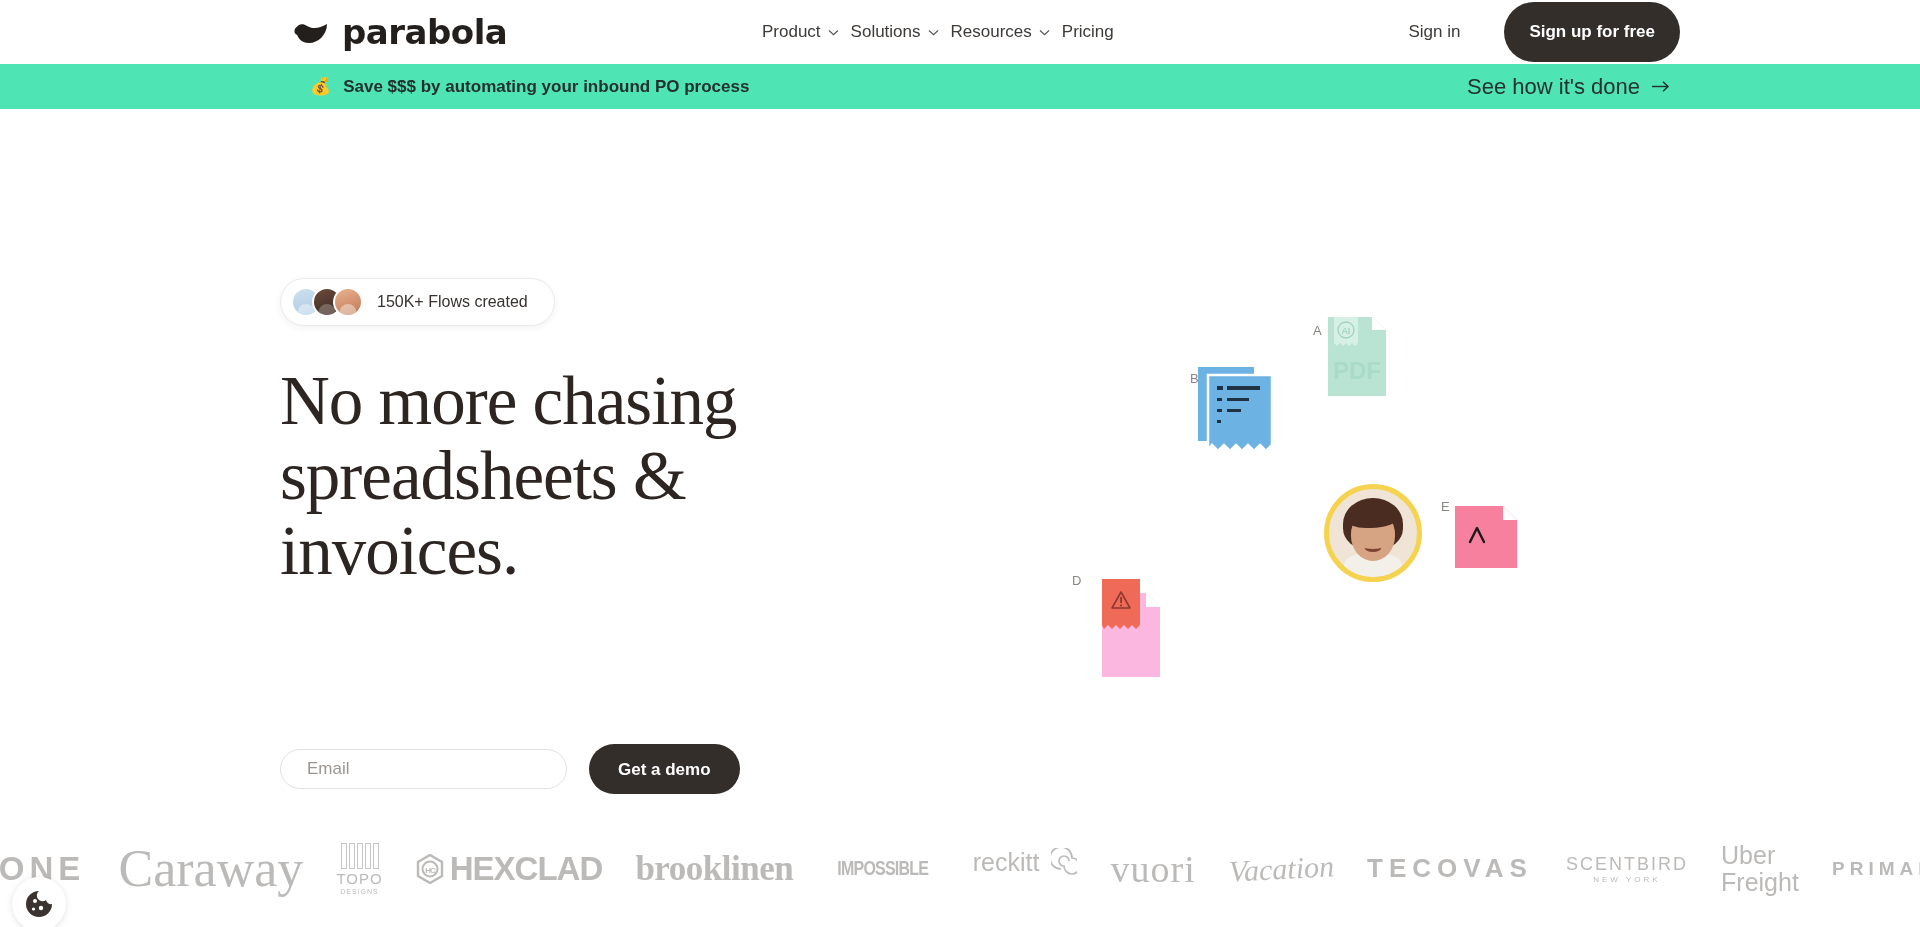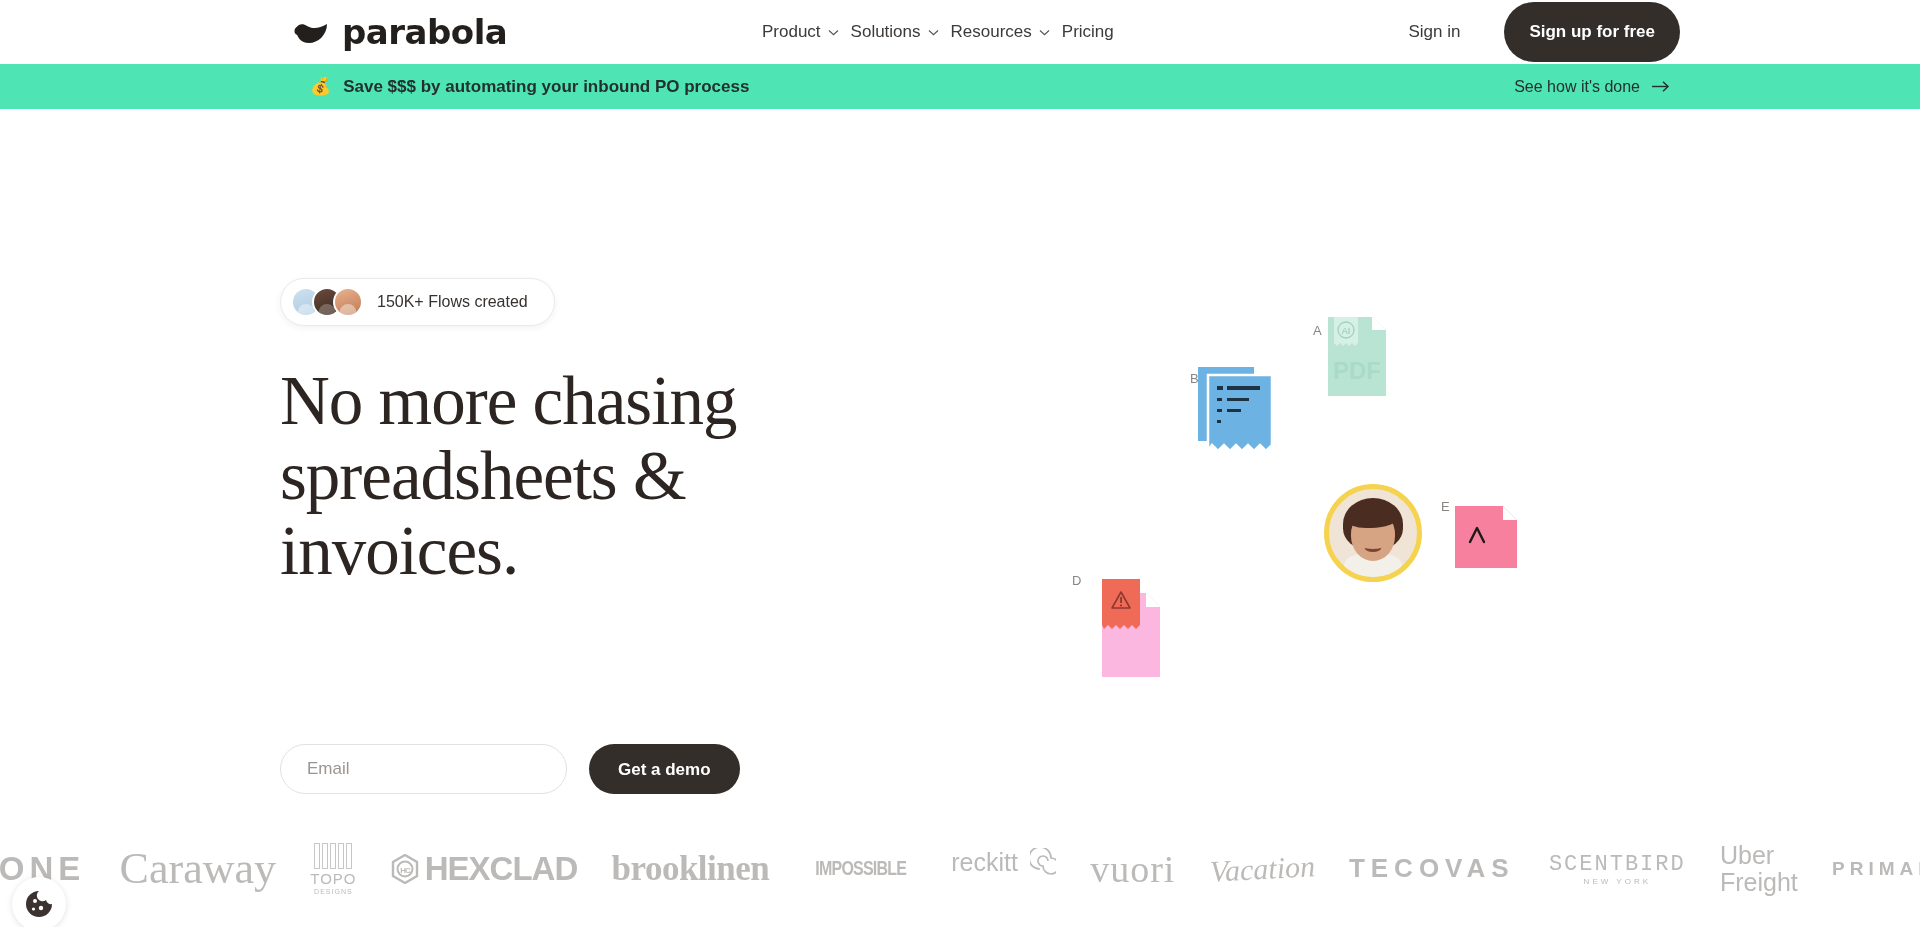--- a/index.html
+++ b/index.html
@@ -103,21 +103,21 @@
   }
   .banner-right {
     position: absolute;
     right: 250px;
     display: flex;
     align-items: center;
     gap: 11px;
     cursor: pointer;
   }
   .banner-cta {
-    font-size: 16px;
+    font-size: 22px;
     color: #23302c;
     white-space: nowrap;
   }
   .arrow-r { width: 19px; height: 13px; display:block; }
 
   
   .hero {
     position: relative;
     height: 746px;
     background: #ffffff;
@@ -180,21 +180,21 @@
   .form-row {
     position: absolute;
     left: 280px;
     top: 635px;
     display: flex;
     align-items: center;
     gap: 22px;
   }
   .email-input {
     width: 287px;
-    height: 50px;
+    height: 40px;
     border: 1px solid #e4e1de;
     border-radius: 999px;
     padding: 0 26px;
     font-size: 17px;
     color: #37322f;
     outline: none;
     background: #fff;
     font-family: "Liberation Sans", sans-serif;
   }
   .email-input::placeholder { color: #9b9592; }
@@ -293,35 +293,35 @@
     overflow: hidden;
   }
   .logo-item {
     flex: 0 0 auto;
     color: #bcbab8;
     white-space: nowrap;
     user-select: none;
     text-align: center;
   }
   .l-hone { margin-left: -30px; font-size: 33px; font-weight: bold; letter-spacing: 5px; font-family: "Liberation Sans", sans-serif; }
-  .l-caraway { font-size: 44px; font-family: "Liberation Serif", serif; letter-spacing: 0px; font-weight: normal; }
+  .l-caraway { font-size: 52px; font-family: "Liberation Serif", serif; letter-spacing: 0px; font-weight: normal; }
   .l-topo { display:flex; flex-direction:column; align-items:center; gap:1px; }
   .l-topo-bars { display:flex; gap:2px; }
   .l-topo-bars span { display:block; width:6px; height:26px; border:1px solid #c8c6c4; }
   .l-topo-t { font-size: 15px; letter-spacing:1px; font-family: "Liberation Sans", sans-serif; }
   .l-topo-s { font-size: 7px; letter-spacing:1px; }
   .l-hexclad { display:flex; align-items:center; gap:6px; font-size: 33px; font-weight: bold; letter-spacing: -1px; font-family:"Liberation Sans",sans-serif; }
   .l-brooklinen { font-size: 35px; font-weight: bold; font-family: "Liberation Serif", serif; letter-spacing:-0.5px; }
   .l-impossible { font-size: 20px; font-weight: bold; letter-spacing: -1px; transform: scaleX(0.8); font-family:"Liberation Sans",sans-serif; }
   .l-reckitt { display:flex; align-items:flex-start; gap:12px; font-size: 25px; font-family:"Liberation Sans",sans-serif; }
   .l-vuori { font-size: 38px; font-family: "Liberation Serif", serif; letter-spacing: 1px; }
   .l-vacation { font-size: 30px; font-family: "Liberation Serif", serif; font-style: italic; transform: rotate(-3deg); }
   .l-tecovas { font-size: 26px; font-weight: bold; letter-spacing: 6px; font-family:"Liberation Sans",sans-serif; }
   .l-scentbird { display:flex; flex-direction:column; align-items:center; }
-  .l-scentbird-m { font-size: 22px; letter-spacing: 2px; font-family:Liberation Mono, monospace; }
+  .l-scentbird-m { font-size: 18px; letter-spacing: 2px; font-family:Liberation Sans, sans-serif; }
   .l-scentbird-s { font-size: 8px; letter-spacing: 3px; }
   .l-uber { font-size: 25px; line-height: 1.05; text-align: left; font-family:"Liberation Sans",sans-serif; }
   .l-primary { margin-right: -34px; font-size: 19px; font-weight: bold; letter-spacing: 5px; font-family:"Liberation Sans",sans-serif; }
 
   
   .cookie {
     position: absolute;
     left: 12px;
     bottom: -4px;
     width: 54px; height: 54px;

